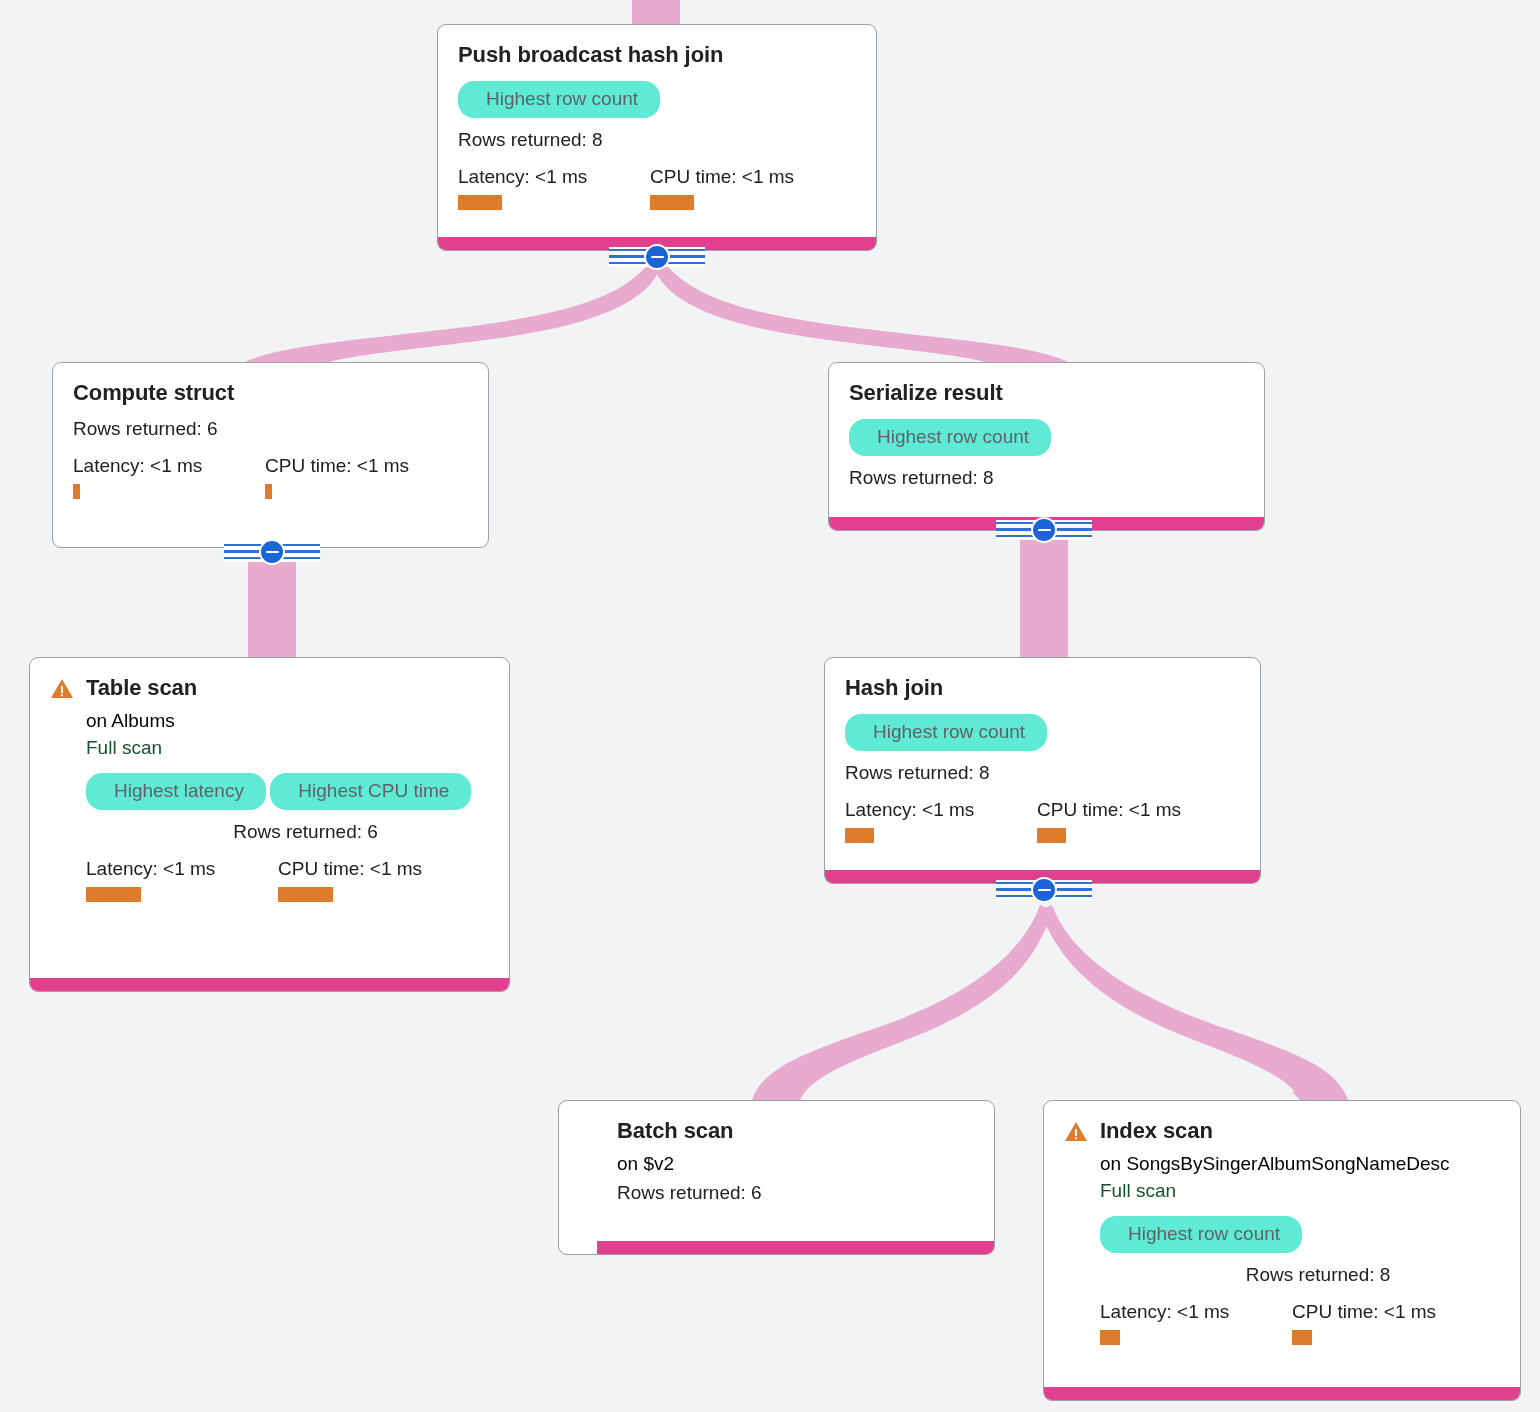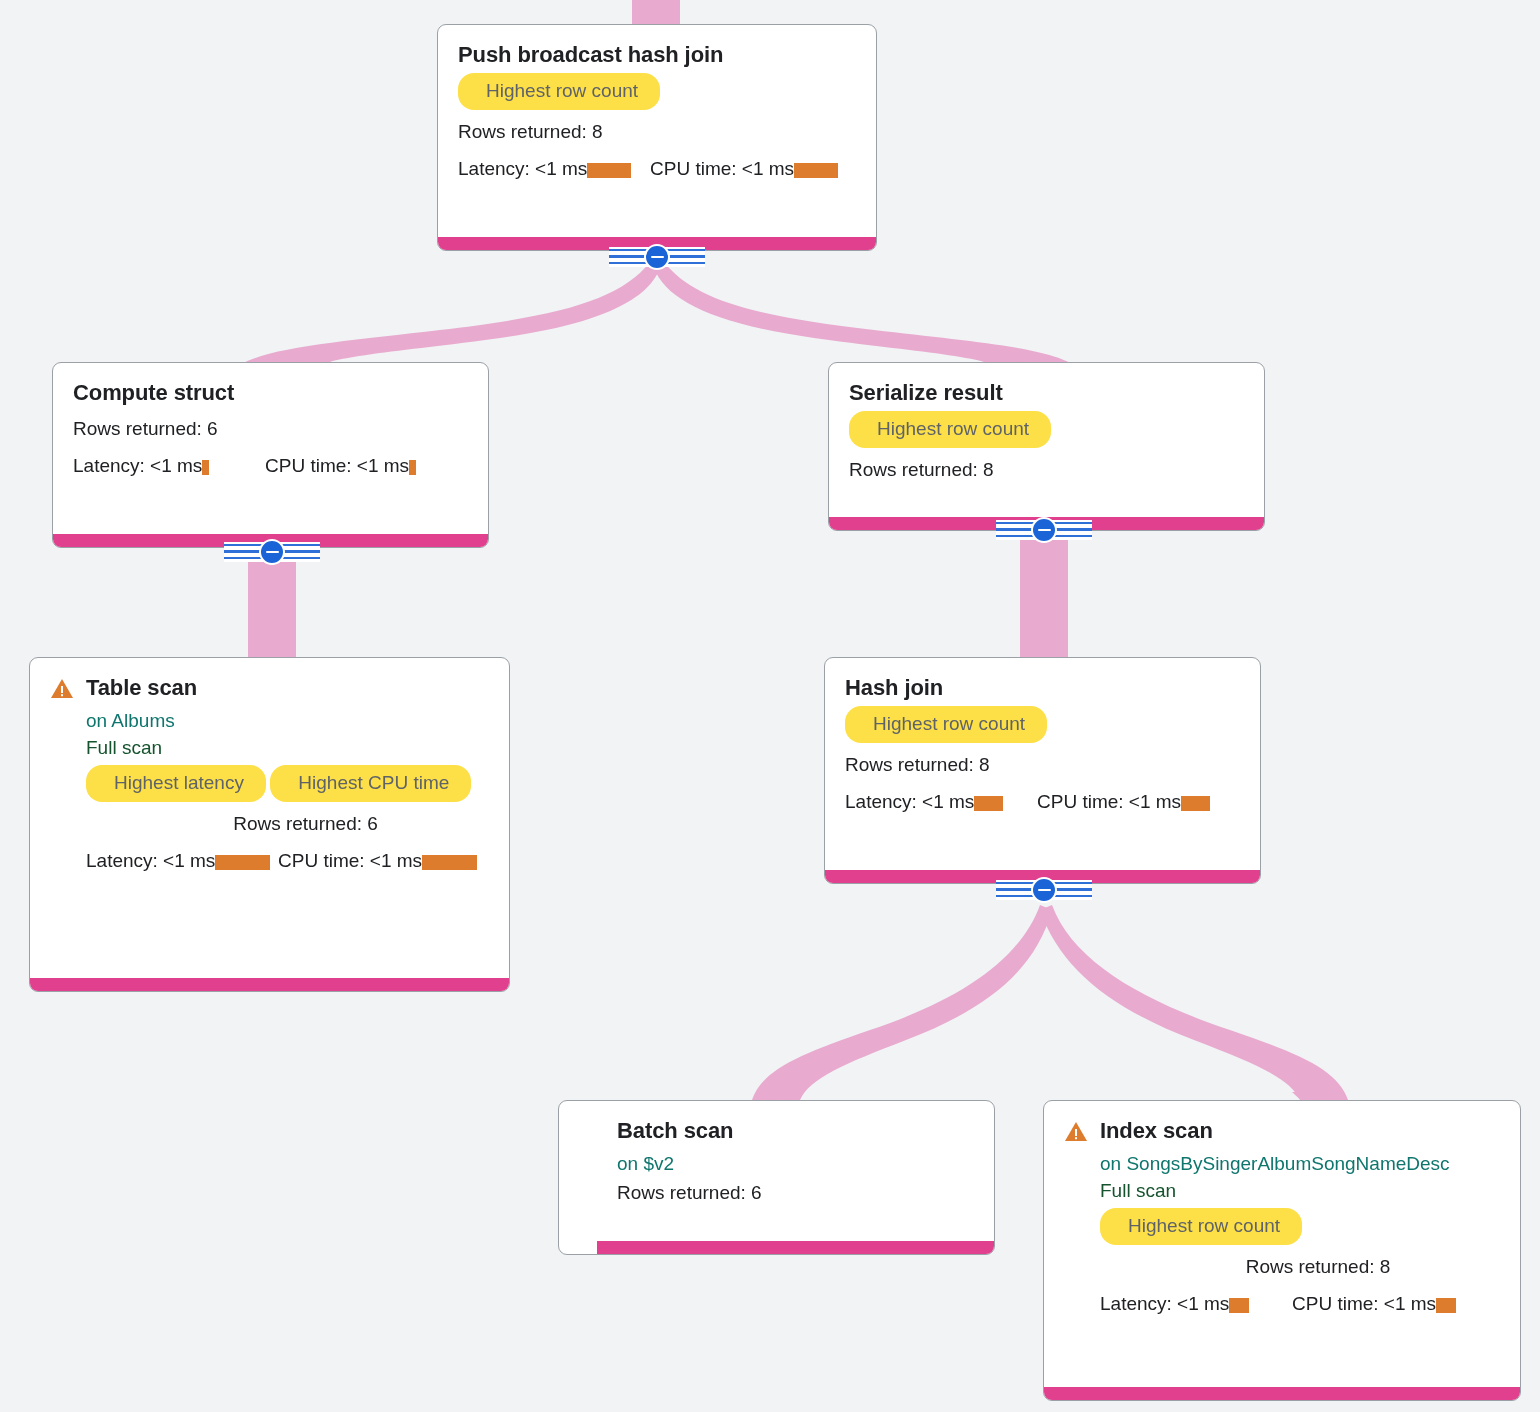--- a/index.html
+++ b/index.html
@@ -67,53 +67,53 @@
     letter-spacing: -0.1px;
   }
   .indent {
     padding-left: 0;
   }
   .node.has-warn .indent {
     padding-left: 36px;
   }
   .sub-line {
     font-size: 19px;
-    color: #0f766e;
+    color: #000000;
     line-height: 26px;
     margin-top: 6px;
   }
   .sub-line.muted {
     color: #14532d;
     margin-top: 1px;
   }
   .badge {
     display: inline-block;
-    background: #fde047;
+    background: #5eead4;
     color: #5F6368;
     border-radius: 16px;
     font-size: 19px;
     line-height: 22px;
     padding: 7px 22px 8px 28px;
-    margin-top: 4px;
+    margin-top: 12px;
   }
   .rows-line {
     font-size: 19px;
     color: #202124;
     line-height: 26px;
     margin-top: 9px;
     text-align: center;
   }
   .metrics {
     display: flex;
     margin-top: 12px;
     width: 100%;
   }
   .metric {
     display: flex;
-    flex-direction: row;
+    flex-direction: column;
     align-items: flex-start;
   }
   .metric-label {
     font-size: 19px;
     color: #202124;
     line-height: 24px;
   }
   .metric-bar {
     background: #DD7C2C;
     height: 15px;

